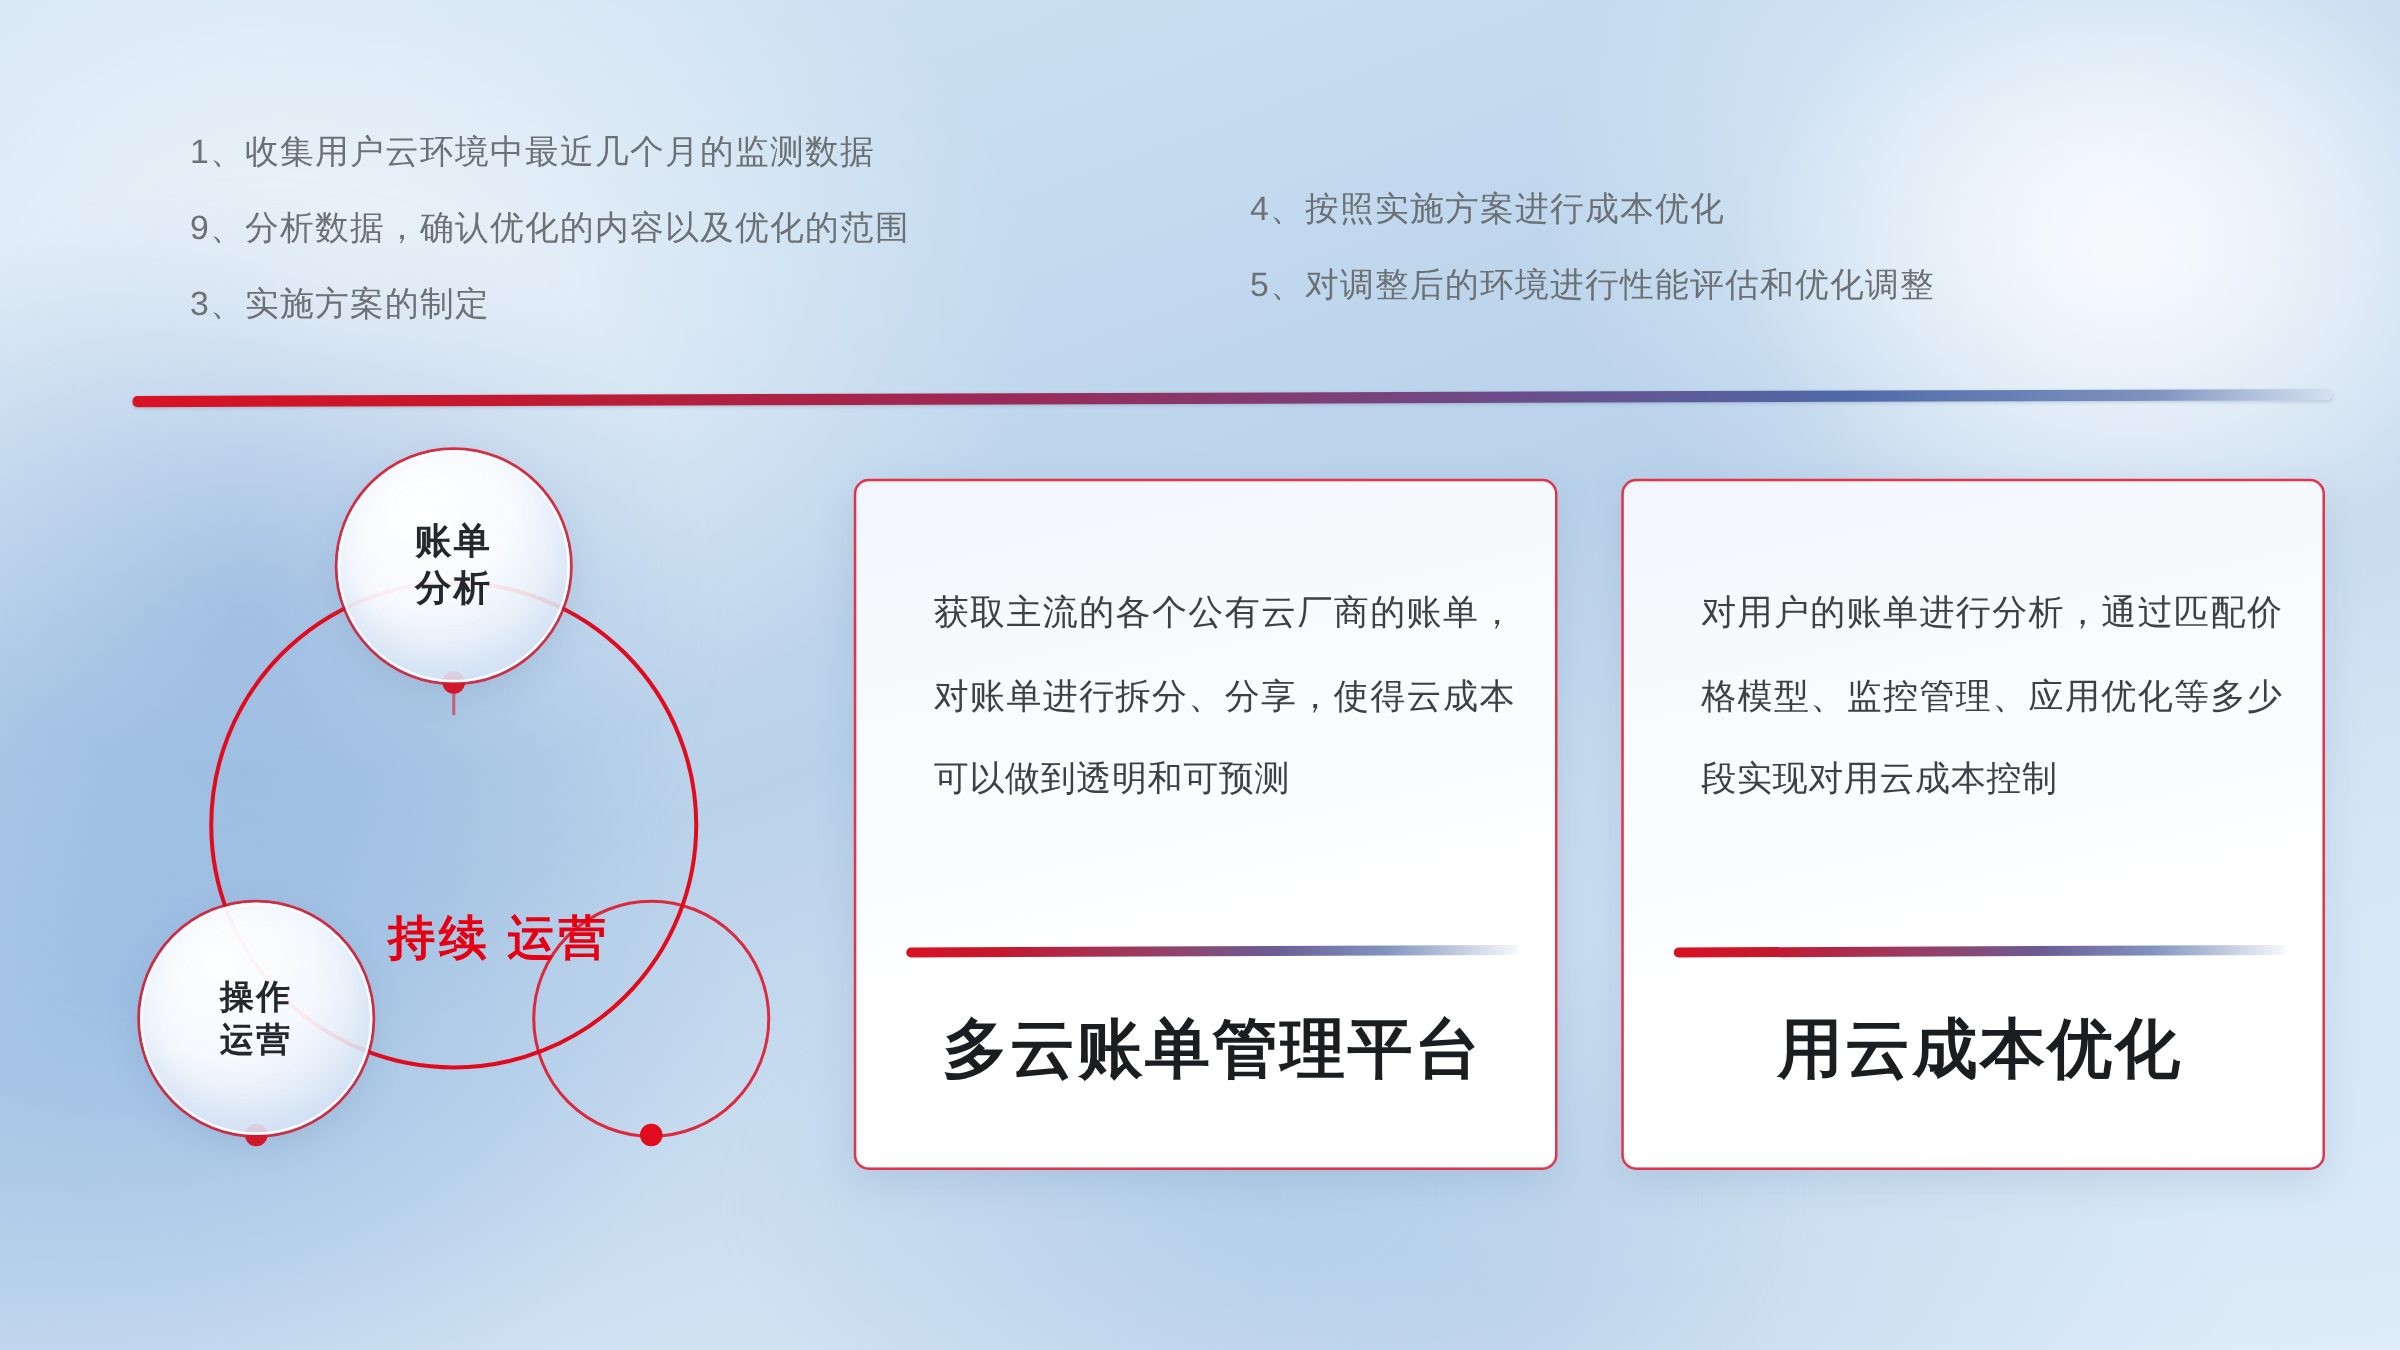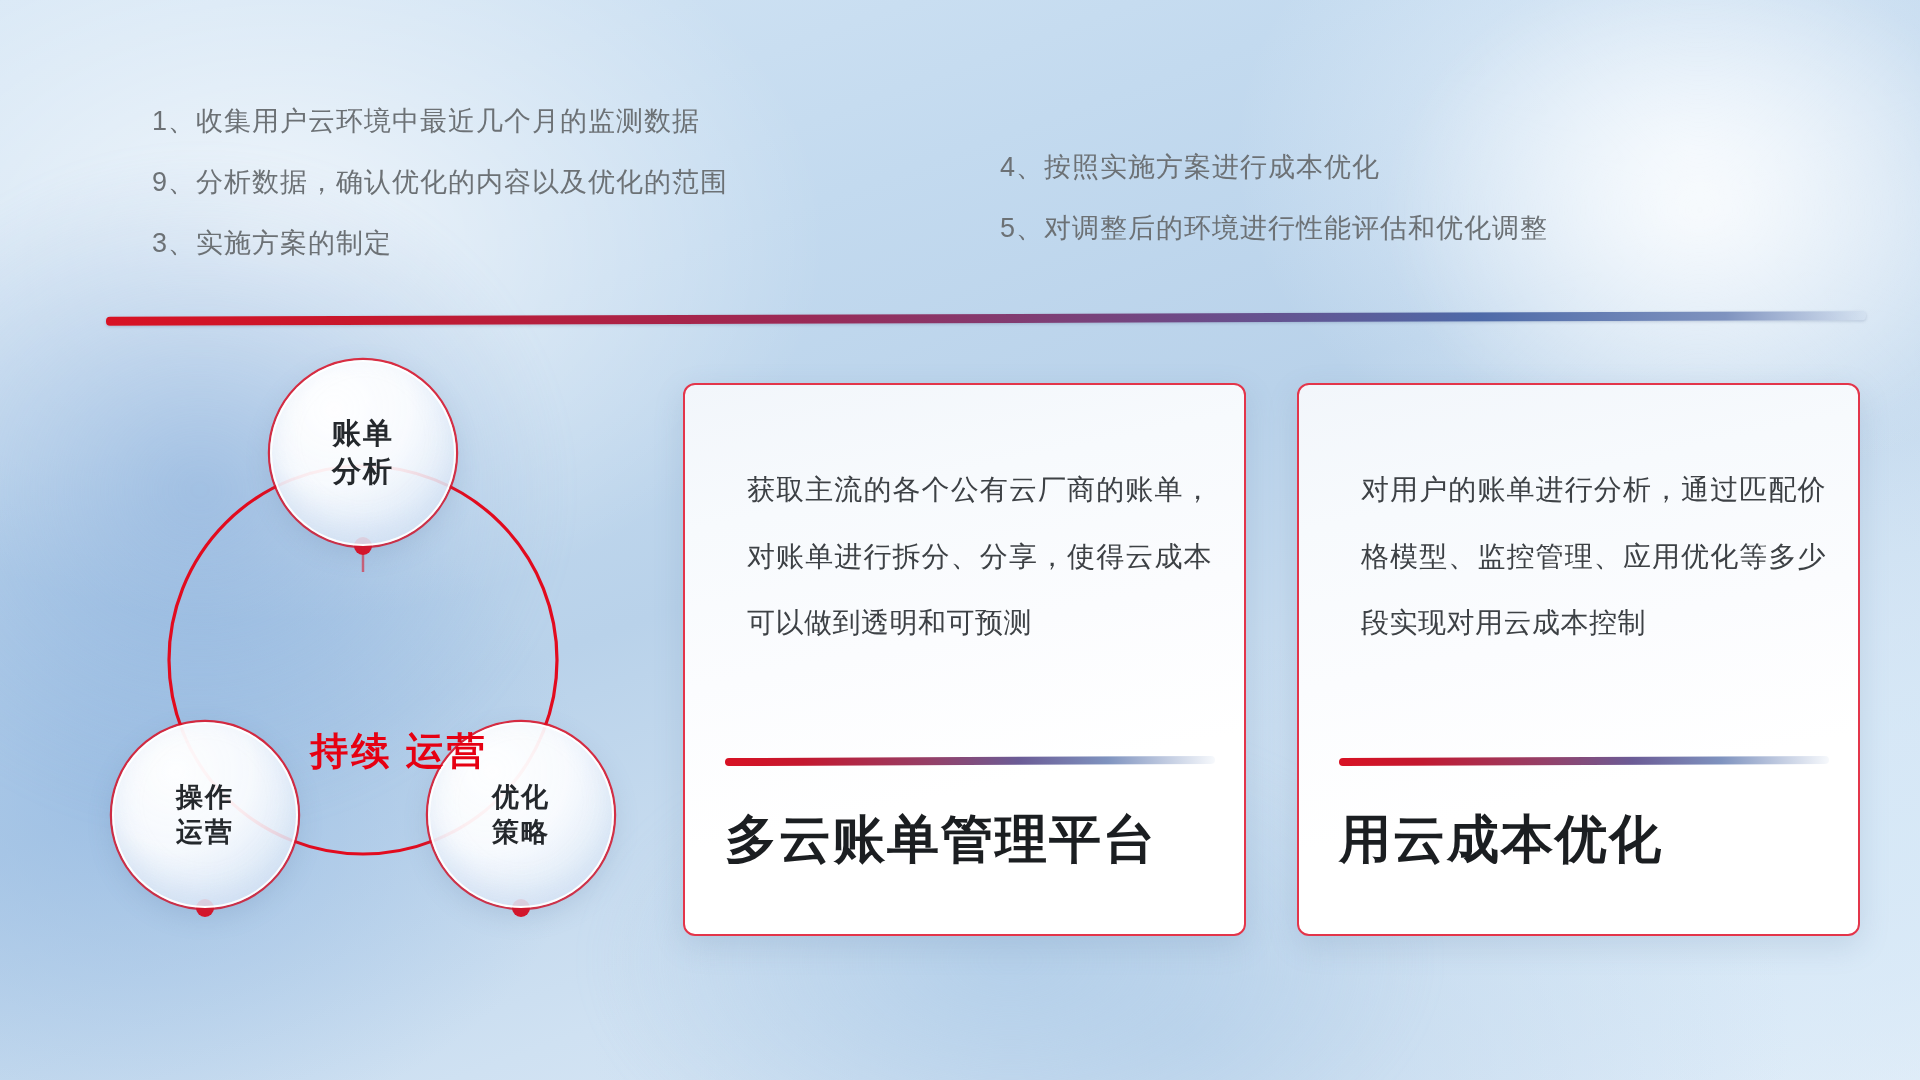--- a/index.html
+++ b/index.html
@@ -119,20 +119,21 @@
     margin-left:16px;
   }
   .card-rule {
     position:absolute; left:40px; top:372px; width:490px; height:8px;
     border-radius:4px;
     background:linear-gradient(90deg,#d81224 0%, #c4182f 16%, #944068 42%, #6b5c96 60%, #7f93bf 78%, rgba(214,226,242,.2) 100%);
     transform:skewY(-0.25deg);
   }
   .card-title {
     position:absolute; left:40px; top:420px; width:490px;
+    text-align:center;
     color:#1b1e21;
     font-weight:700;
     font-size:52px;
     letter-spacing:2px;
   }
 </style>
 </head>
 <body>
 
 <div class="bg">
@@ -173,24 +174,20 @@
   <div class="bubble bubble-top">
     <span>账单</span>
     <span>分析</span>
   </div>
 
   <div class="bubble bubble-left">
     <span>操作</span>
     <span>运营</span>
   </div>
 
-  <div class="bubble bubble-right">
-    <span>优化</span>
-    <span>策略</span>
-  </div>
 
   <div class="venn-center">
     <span>持续</span>
     <span>运营</span>
   </div>
 </div>
 
 <div class="cards">
 
   <div class="card one">

